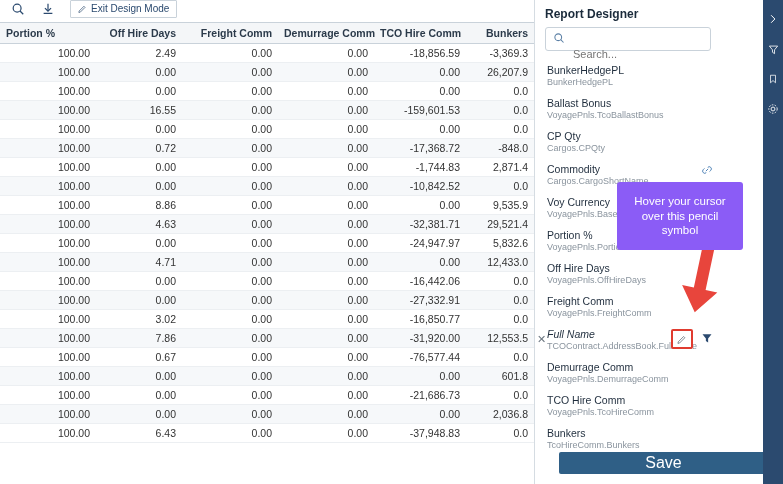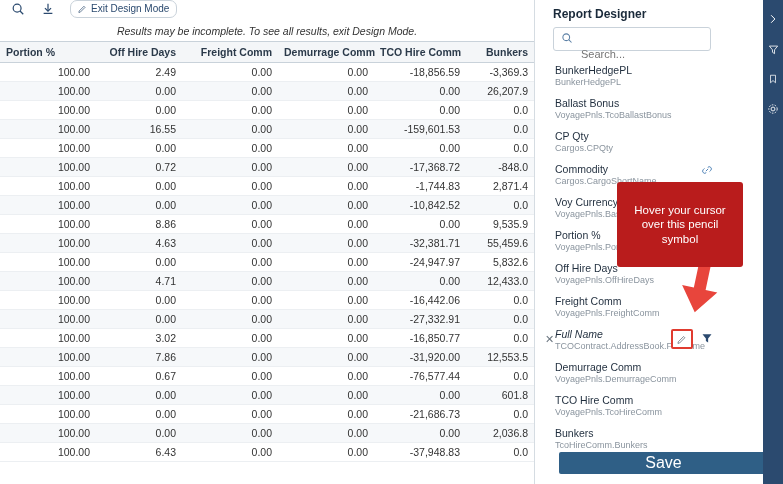--- a/index.html
+++ b/index.html
@@ -26,21 +26,21 @@
   }
   .toolbar {
     display:flex; align-items:center; gap:14px;
     padding: 0 0 4px 10px; height:22px;
   }
   .tb-icon {
     width:16px; height:16px; display:inline-flex; align-items:center; justify-content:center;
     color:#2b4a6f;
   }
   .exit-btn {
-    border:1px solid #c9d2da; background:#fff; border-radius:7px;
+    border:1px solid #c9d2da; background:#fff; border-radius:1px;
     font-size:10px; color:#2b4a6f; padding:2px 7px; display:flex; align-items:center; gap:4px;
     height:18px; line-height:1;
   }
   .notice {
     text-align:center; font-style:italic; font-size:10.5px; color:#333;
     padding: 3px 0 4px 0;
   }
 
   table.grid { border-collapse:collapse; width:534px; table-layout:fixed; }
   table.grid th {
@@ -53,21 +53,21 @@
     border-bottom:1px solid #eceff2; font-size:10.5px; color:#333;
     padding:3px 6px; text-align:right; white-space:nowrap;
   }
   tr.alt td { background:#f6f8fa; }
   .col0 { width:96px; } .col1 { width:86px; } .col2 { width:96px; }
   .col3 { width:96px; } .col4 { width:92px; } .col5 { width:68px; }
 
   
   .right {
     position:absolute; left:534px; top:0; width:187px; height:484px;
-    background:#ffffff; border-left:1px solid #d5dce2;padding-left:8px;
+    background:#ffffff; border-left:1px solid #d5dce2;
   }
   .rd-title {
     font-size:12px; font-weight:bold; color:#1a2a3a; padding:7px 10px 6px 10px;
   }
   .search-wrap { padding: 0 10px 8px 10px; }
   .search-box {
     display:flex; align-items:center; gap:6px;
     border:1px solid #c9d2da; border-radius:3px; height:24px; padding:0 7px;
     background:#fff;
   }
@@ -104,22 +104,22 @@
     position:absolute; left:763px; top:0; width:20px; height:484px;
     background:#2b4a6f;
   }
   .rail .ri {
     width:20px; height:30px; display:flex; align-items:center; justify-content:center;
     color:#ffffff;
   }
 
   
   .callout {
-    position:absolute; left:617px; top:182px; width:126px; height:85px;
-    background:#b91c1c; color:#fff; border-radius:3px;
+    position:absolute; left:617px; top:182px; width:126px; height:68px;
+    background:#8b5cf6; color:#fff; border-radius:3px;
     font-size:11.5px; text-align:center; display:flex; align-items:center; justify-content:center;
     padding:4px 8px; line-height:1.25;
     z-index:20;
   }
   .arrow-svg { position:absolute; left:666px; top:243px; z-index:19; }
 </style>
 </head>
 <body>
 
 <div class="app">
@@ -144,21 +144,20 @@
       <button class="exit-btn">
         <span>
           <svg width="9" height="9" viewBox="0 0 16 16">
               <path d="M2 12.5 L10.5 4 L12.5 6 L4 14.5 L1.5 15 Z" fill="none" stroke="#2b4a6f" stroke-width="1.2"></path>
             </svg>
         </span>
         <span>Exit Design Mode</span>
       </button>
     </div>
 
-    <div class="notice">Results may be incomplete. To see all results, exit Design Mode.</div>
 
     <table class="grid">
       <colgroup>
         <col class="col0">
           <col class="col1">
           <col class="col2">
           <col class="col3">
           <col class="col4">
           <col class="col5">
       </colgroup>
@@ -244,21 +243,21 @@
             <td>0.00</td>
             <td>0.00</td>
             <td>9,535.9</td>
           </tr>
           <tr class="alt">
             <td>100.00</td>
             <td>4.63</td>
             <td>0.00</td>
             <td>0.00</td>
             <td>-32,381.71</td>
-            <td>55,459.6</td>
+            <td>29,521.4</td>
           </tr>
           <tr>
             <td>100.00</td>
             <td>0.00</td>
             <td>0.00</td>
             <td>0.00</td>
             <td>-24,947.97</td>
             <td>5,832.6</td>
           </tr>
           <tr class="alt">

